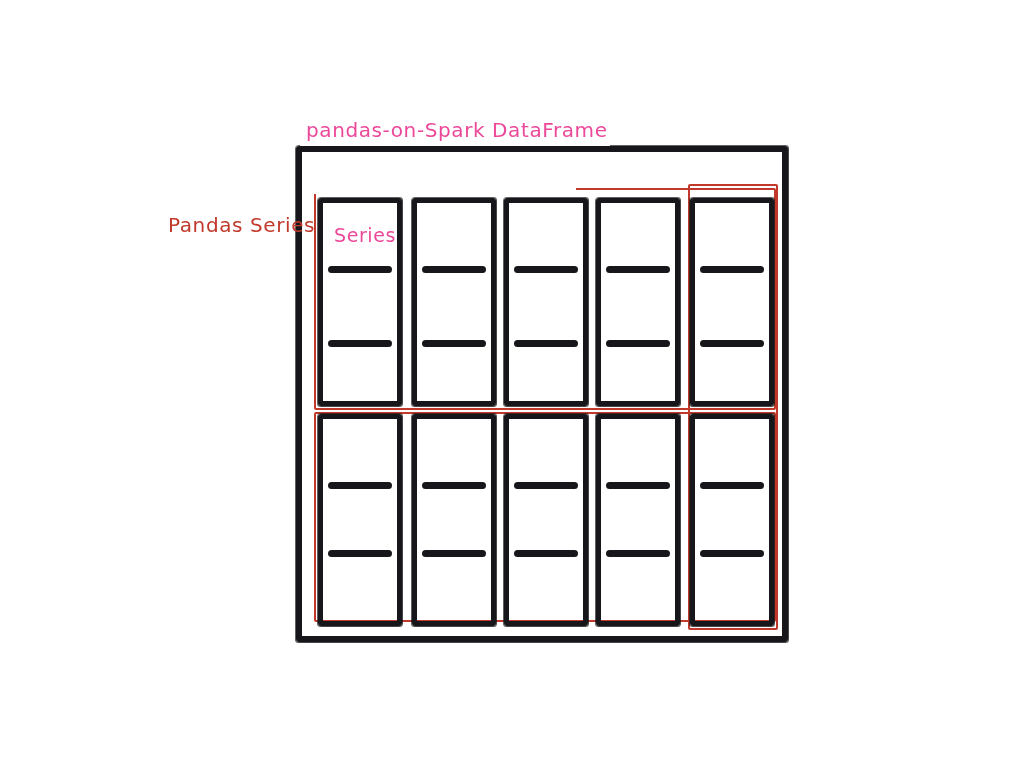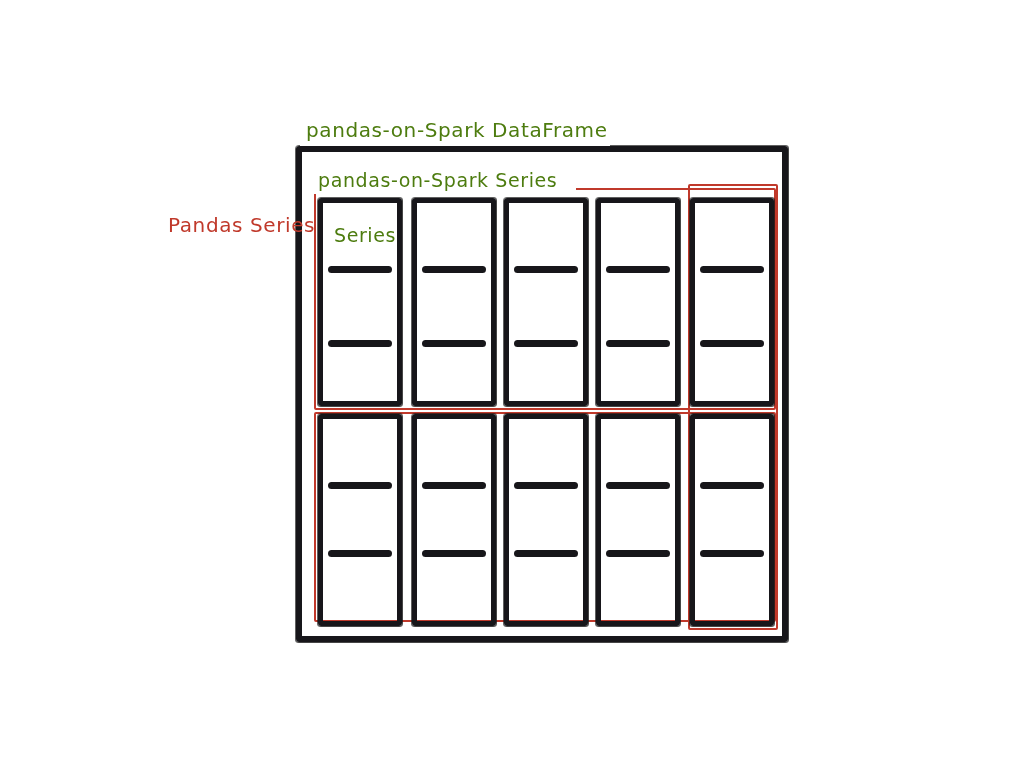--- a/index.html
+++ b/index.html
@@ -56,21 +56,21 @@
     background: #17161a;
     border-radius: 4px;
     filter: blur(0.25px);
   }
 
   .label {
     position: absolute;
     font-family: "DejaVu Sans", sans-serif;
     font-size: 20px;
     letter-spacing: 0.6px;
-    color: #4d7c0f;
+    color: #ec4899;
     white-space: nowrap;
   }
   .label.red {
     color: #c0392b;
   }
   .label.small {
     font-size: 19px;
   }
 
   
@@ -131,19 +131,18 @@
   <div class="rule" style="left:606px; top:482px; width:64px;"></div>
   <div class="rule" style="left:606px; top:550px; width:64px;"></div>
 
   <div class="rule" style="left:700px; top:482px; width:64px;"></div>
   <div class="rule" style="left:700px; top:550px; width:64px;"></div>
 
   <div class="whiteout" style="left:300px; top:118px; width:310px; height:28px;"></div>
   <div class="label" style="left:306px; top:118px;">pandas-on-Spark DataFrame</div>
 
   <div class="whiteout" style="left:314px; top:168px; width:262px; height:26px;"></div>
-  <div class="label small" style="left:318px; top:169px;">pandas-on-Spark Series</div>
 
   <div class="label red" style="left:168px; top:213px;text-align:center;">Pandas Series</div>
 
   <div class="label small" style="left:334px; top:224px;">Series</div>
 
 </div>
 
 </body></html>

